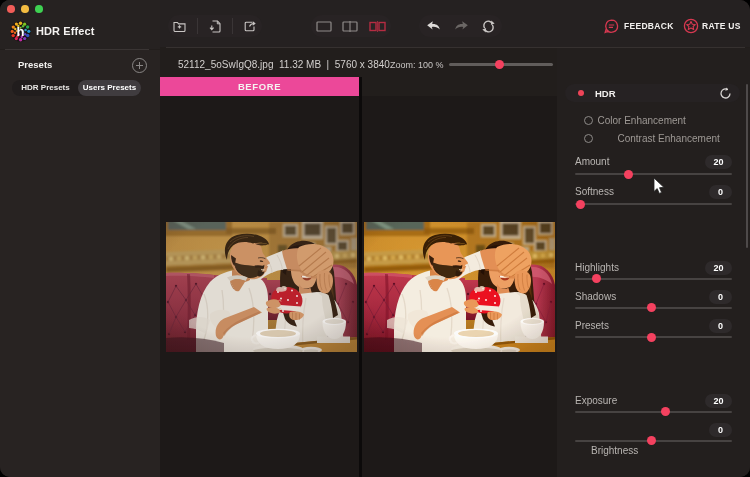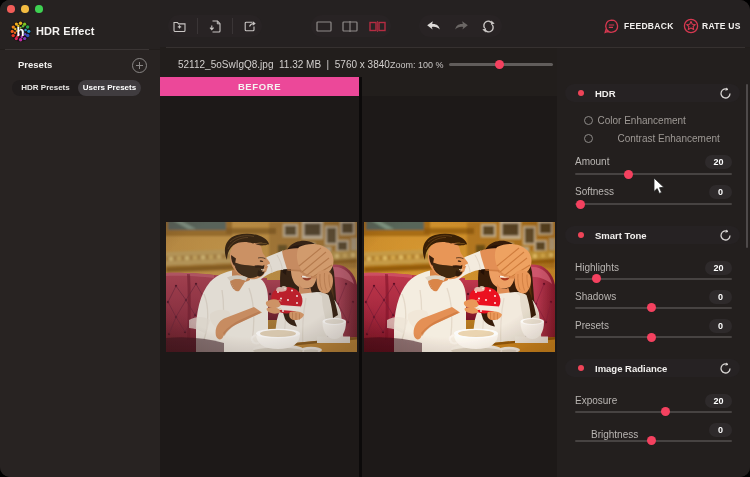--- a/index.html
+++ b/index.html
@@ -222,59 +222,43 @@
     <div class="abs slbl" style="top:107.5px;">Amount</div>
     <div class="abs badge" style="left:148px; top:106.5px; width:27px;">20</div>
     <div class="abs track" style="top:125px;"></div>
     <div class="abs sdot" style="left:67px; top:121.5px;"></div>
 
     <div class="abs slbl" style="top:137.5px;">Softness</div>
     <div class="abs badge" style="left:152px; top:136.5px; width:23px;">0</div>
     <div class="abs track" style="top:155px;"></div>
     <div class="abs sdot" style="left:19px; top:151.5px;"></div>
 
-    <div class="abs sect" style="top:178px;">
-      <div class="dot"></div>
-        <div class="t">Smart Tone</div>
-      <svg width="13" height="13" viewBox="0 0 13 13" style="left:154px; top:2.5px;">
-          <path d="M11 6.5 A4.5 4.5 0 1 1 8.8 2.6" fill="none" stroke="#d8d5d3" stroke-width="1.3"></path>
-          <path d="M7.6 0.4 l1.6 2.4 -2.9 0.9 Z" fill="#d8d5d3"></path>
-        </svg>
-    </div>
 
     <div class="abs slbl" style="top:213.5px;">Highlights</div>
     <div class="abs badge" style="left:148px; top:212.5px; width:27px;">20</div>
     <div class="abs track" style="top:229.5px;"></div>
     <div class="abs sdot" style="left:35px; top:226px;"></div>
 
     <div class="abs slbl" style="top:242.5px;">Shadows</div>
     <div class="abs badge" style="left:152px; top:241.5px; width:23px;">0</div>
     <div class="abs track" style="top:258.5px;"></div>
     <div class="abs sdot" style="left:90px; top:255px;"></div>
 
     <div class="abs slbl" style="top:271.5px;">Presets</div>
     <div class="abs badge" style="left:152px; top:270.5px; width:23px;">0</div>
     <div class="abs track" style="top:288px;"></div>
     <div class="abs sdot" style="left:90px; top:284.5px;"></div>
 
-    <div class="abs sect" style="top:311px;">
-      <div class="dot"></div>
-        <div class="t">Image Radiance</div>
-      <svg width="13" height="13" viewBox="0 0 13 13" style="left:154px; top:2.5px;">
-          <path d="M11 6.5 A4.5 4.5 0 1 1 8.8 2.6" fill="none" stroke="#d8d5d3" stroke-width="1.3"></path>
-          <path d="M7.6 0.4 l1.6 2.4 -2.9 0.9 Z" fill="#d8d5d3"></path>
-        </svg>
-    </div>
 
     <div class="abs slbl" style="top:346.5px;">Exposure</div>
     <div class="abs badge" style="left:148px; top:345.5px; width:27px;">20</div>
     <div class="abs track" style="top:362.5px;"></div>
     <div class="abs sdot" style="left:104px; top:359px;"></div>
 
-    <div class="abs slbl" style="top:381px;padding-left:16px;">Brightness</div>
+    <div class="abs slbl" style="top:397px;padding-left:16px;">Brightness</div>
     <div class="abs badge" style="left:152px; top:374.5px; width:23px;">0</div>
     <div class="abs track" style="top:391.5px;"></div>
     <div class="abs sdot" style="left:90px; top:388px;"></div>
 
     <div id="scrollbar" class="abs"></div>
   </div>
 
   <svg class="abs" width="12" height="18" viewBox="0 0 12 18" style="left:653px; top:177px;">
       <path d="M1 1 L1 14.5 L4.2 11.6 L6.3 16.4 L8.6 15.4 L6.5 10.7 L10.8 10.3 Z" fill="#fff" stroke="#222" stroke-width="0.8"></path>
     </svg>

